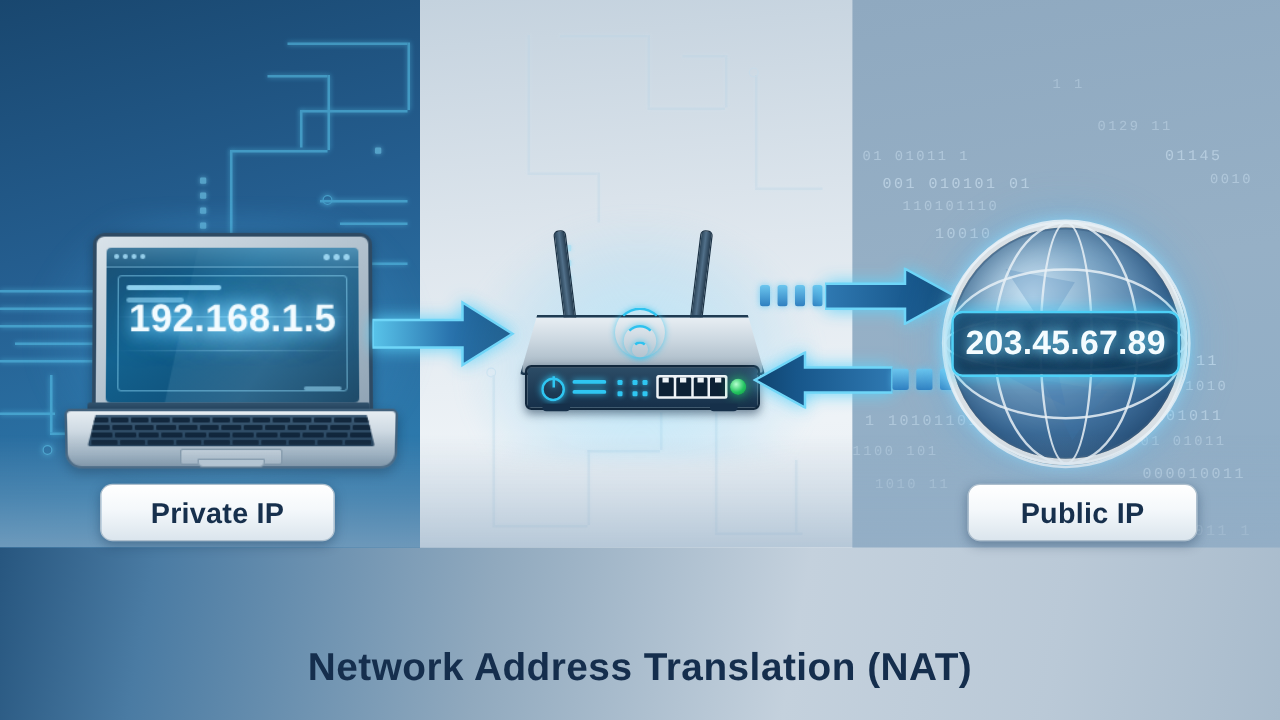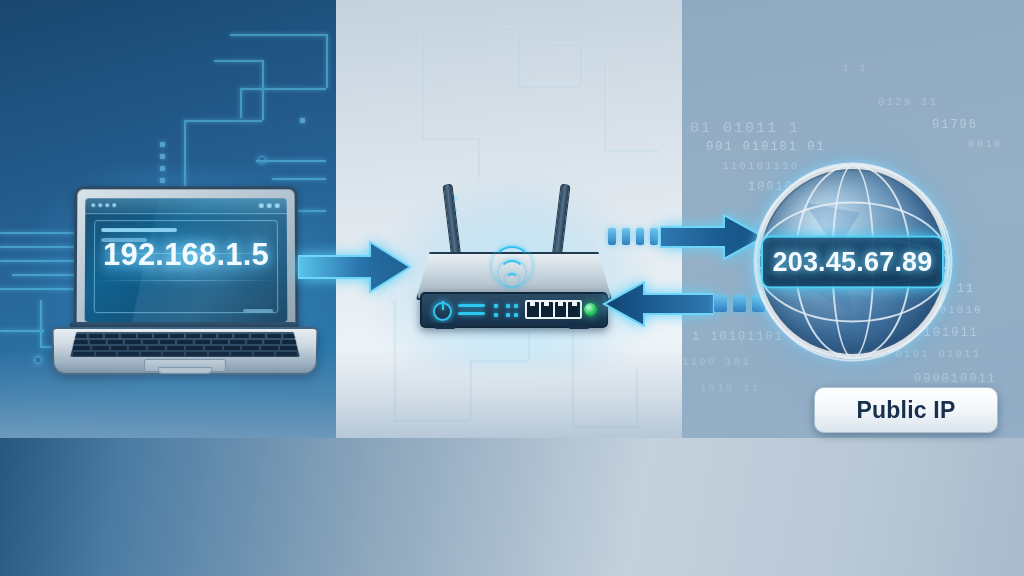--- a/index.html
+++ b/index.html
@@ -145,21 +145,21 @@
   #rt-ports{position:absolute;left:103px;top:6px;width:57px;height:19px;
     background:#eef3f7;border-radius:2px;display:flex;gap:2px;padding:2px;box-sizing:border-box;}
   #rt-ports i{flex:1;background:#0d2135;border-radius:1px 1px 0 0;position:relative;}
   #rt-ports i::after{content:"";position:absolute;left:28%;right:28%;top:0;height:4px;background:#eef3f7;}
   #rt-led{position:absolute;right:9px;top:9px;width:13px;height:13px;border-radius:50%;
     background:radial-gradient(circle at 38% 34%,#b6ffcf,#22c55e 55%,#138c42 100%);
     box-shadow:0 0 9px rgba(40,220,120,.95);}
   .rt-foot{position:absolute;top:141px;width:22px;height:6px;background:#16304a;border-radius:0 0 3px 3px;}
 
   
-  #globe{position:absolute;left:755px;top:164px;width:195px;height:195px;}
+  #globe{position:absolute;left:755px;top:177px;width:195px;height:195px;}
   #gl-glow{position:absolute;left:-30px;top:-30px;width:255px;height:255px;
     background:radial-gradient(circle,rgba(120,215,255,.55) 0%,rgba(80,180,235,.20) 48%,rgba(0,0,0,0) 72%);
     filter:blur(8px);}
   #gl-sphere{position:absolute;inset:0;border-radius:50%;
     background:radial-gradient(circle at 36% 30%,#cfe6f5 0%,#7fa8c8 30%,#3f6f9c 62%,#21476e 100%);
     border:5px solid;
     border-image:linear-gradient(145deg,#f2f7fa,#9fb4c4 45%,#5d7near) 1;
     box-shadow:inset 0 0 28px rgba(15,50,85,.55),0 0 16px rgba(120,210,255,.5);
     overflow:hidden;}
   #gl-ring{position:absolute;inset:0;border-radius:50%;border:5px solid rgba(236,243,248,.92);
@@ -184,21 +184,21 @@
     box-shadow:0 0 6px rgba(90,200,245,.8);}
 
   
   .pill{position:absolute;display:flex;align-items:center;justify-content:center;
     height:44px;border-radius:10px;
     background:linear-gradient(to bottom,#ffffff 0%,#f4f8fb 45%,#dbe5ed 100%);
     border:1.5px solid #aebfcd;
     box-shadow:0 3px 9px rgba(10,35,65,.35),inset 0 1px 0 rgba(255,255,255,.95);
     font-size:23px;font-weight:600;color:#17304d;letter-spacing:.2px;}
   #pill-private{left:80px;top:387px;width:186px;}
-  #pill-public{left:814px;top:387px;width:182px;text-align:right;}
+  #pill-public{left:774px;top:387px;width:182px;text-align:right;}
 
   
   #caption{position:absolute;left:0;right:0;top:516px;text-align:center;
     font-size:31px;font-weight:600;color:#152e4d;letter-spacing:.4px;}
   #watermark{position:absolute;left:800px;top:531px;
     padding:6px 13px;border-radius:6px;background:#4a5662;
     font-size:17px;font-weight:700;color:#ffffff;letter-spacing:.2px;
     box-shadow:0 2px 5px rgba(0,0,0,.28);}
 </style>
 </head>
@@ -263,26 +263,26 @@
     <div class="trace h" style="left:236px;top:426px;width:70px;"></div>
     <div class="trace v" style="left:300px;top:368px;height:58px;"></div>
     <div class="node" style="left:53px;top:294px;"></div>
     <div class="node" style="left:263px;top:54px;"></div>
     <div class="pad" style="left:116px;top:196px;"></div>
     <div class="pad" style="left:116px;top:208px;"></div>
     <div class="pad" style="left:116px;top:220px;"></div>
   </div>
 
   <div id="binary-field" style="position:absolute;left:682px;top:0;width:342px;height:470px;overflow:hidden;">
-    <div class="bits" style="left:8px;top:120px;font-size:15px;opacity:.40;">01  01011  1</div>
+    <div class="bits" style="left:8px;top:120px;font-size:11px;opacity:.40;">01  01011  1</div>
     <div class="bits" style="left:24px;top:140px;font-size:12px;opacity:.52;">001 010101 01</div>
     <div class="bits" style="left:40px;top:160px;font-size:11px;opacity:.38;">110101110</div>
     <div class="bits" style="left:66px;top:180px;font-size:12px;opacity:.46;">10010</div>
     <div class="bits" style="left:196px;top:96px;font-size:11px;opacity:.34;">0129  11</div>
-    <div class="bits" style="left:250px;top:118px;font-size:12px;opacity:.48;">01796</div>
+    <div class="bits" style="left:250px;top:118px;font-size:12px;opacity:.48;">01145</div>
     <div class="bits" style="left:286px;top:138px;font-size:11px;opacity:.40;">0010</div>
     <div class="bits" style="left:160px;top:62px;font-size:11px;opacity:.30;">1   1</div>
     <div class="bits" style="left:176px;top:246px;font-size:12px;opacity:.50;">1      1</div>
     <div class="bits" style="left:192px;top:282px;font-size:12px;opacity:.54;">00110101 11</div>
     <div class="bits" style="left:206px;top:304px;font-size:11px;opacity:.44;">01 10101010</div>
     <div class="bits" style="left:214px;top:326px;font-size:12px;opacity:.48;">00 101011</div>
     <div class="bits" style="left:196px;top:348px;font-size:11px;opacity:.36;">1 0101  01011</div>
     <div class="bits" style="left:232px;top:372px;font-size:12px;opacity:.46;">000010011</div>
     <div class="bits" style="left:208px;top:396px;font-size:11px;opacity:.38;">10110 01</div>
     <div class="bits" style="left:246px;top:418px;font-size:12px;opacity:.34;">011011  1</div>
@@ -486,18 +486,22 @@
     <div class="paral" style="height:22%;"></div>
 
     <div id="gl-ipbox">
       <span id="public-ip">203.45.67.89</span>
     </div>
   </div>
 
   <div id="band-fade"></div>
   <div id="band-bottom"></div>
 
+  <div class="pill" id="pill-private">
+    <span>Private IP</span>
+  </div>
   <div class="pill" id="pill-public">
     <span>Public IP</span>
   </div>
 
+  <div id="caption">Network Address Translation (NAT)</div>
 
 </div>
 
 </body></html>

